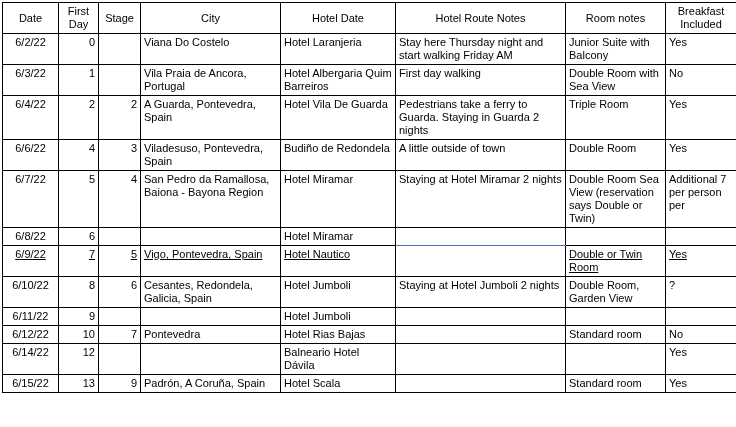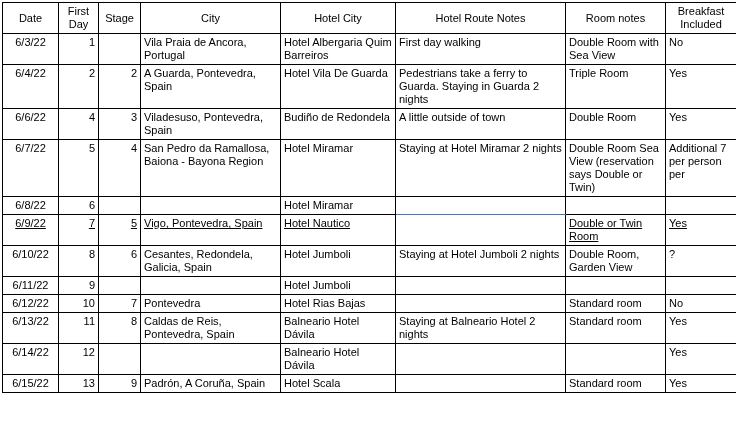--- a/index.html
+++ b/index.html
@@ -67,28 +67,38 @@
       <col class="w-notes">
       <col class="w-room">
       <col class="w-break">
   </colgroup>
   <thead>
     <tr>
       <th>Date</th>
       <th>First Day</th>
       <th>Stage</th>
       <th>City</th>
-      <th>Hotel City</th>
+      <th>Hotel Date</th>
       <th>Hotel Route Notes</th>
       <th>Room notes</th>
       <th>Breakfast Included</th>
     </tr>
   </thead>
   <tbody>
 
+    <tr style="height:26px;">
+      <td class="c-date vmid">6/2/22</td>
+      <td class="c-cday vmid">0</td>
+      <td class="c-stage vmid"></td>
+      <td class="c-city vmid">Viana Do Costelo</td>
+      <td class="c-hotel vmid">Hotel Laranjeria</td>
+      <td class="c-notes">Stay here Thursday night and start walking Friday AM</td>
+      <td class="c-room">Junior Suite with Balcony</td>
+      <td class="c-break">Yes</td>
+    </tr>
 
     <tr style="height:26px;">
       <td class="c-date vbot">6/3/22</td>
       <td class="c-cday vbot">1</td>
       <td class="c-stage vbot"></td>
       <td class="c-city">Vila Praia de Ancora, Portugal</td>
       <td class="c-hotel">Hotel Albergaria Quim Barreiros</td>
       <td class="c-notes vbot">First day walking</td>
       <td class="c-room">Double Room with Sea View</td>
       <td class="c-break vbot">No</td>
@@ -176,30 +186,20 @@
       <td class="c-date">6/12/22</td>
       <td class="c-cday">10</td>
       <td class="c-stage">7</td>
       <td class="c-city">Pontevedra</td>
       <td class="c-hotel">Hotel Rias Bajas</td>
       <td class="c-notes"></td>
       <td class="c-room">Standard room</td>
       <td class="c-break">No</td>
     </tr>
 
-    <tr style="height:26px;">
-      <td class="c-date vbot">6/13/22</td>
-      <td class="c-cday vbot">11</td>
-      <td class="c-stage vbot">8</td>
-      <td class="c-city">Caldas de Reis, Pontevedra, Spain</td>
-      <td class="c-hotel vbot">Balneario Hotel Dávila</td>
-      <td class="c-notes vbot">Staying at Balneario Hotel 2 nights</td>
-      <td class="c-room vbot">Standard room</td>
-      <td class="c-break vbot">Yes</td>
-    </tr>
 
     <tr style="height:14px;">
       <td class="c-date">6/14/22</td>
       <td class="c-cday">12</td>
       <td class="c-stage"></td>
       <td class="c-city"></td>
       <td class="c-hotel">Balneario Hotel Dávila</td>
       <td class="c-notes"></td>
       <td class="c-room"></td>
       <td class="c-break">Yes</td>

